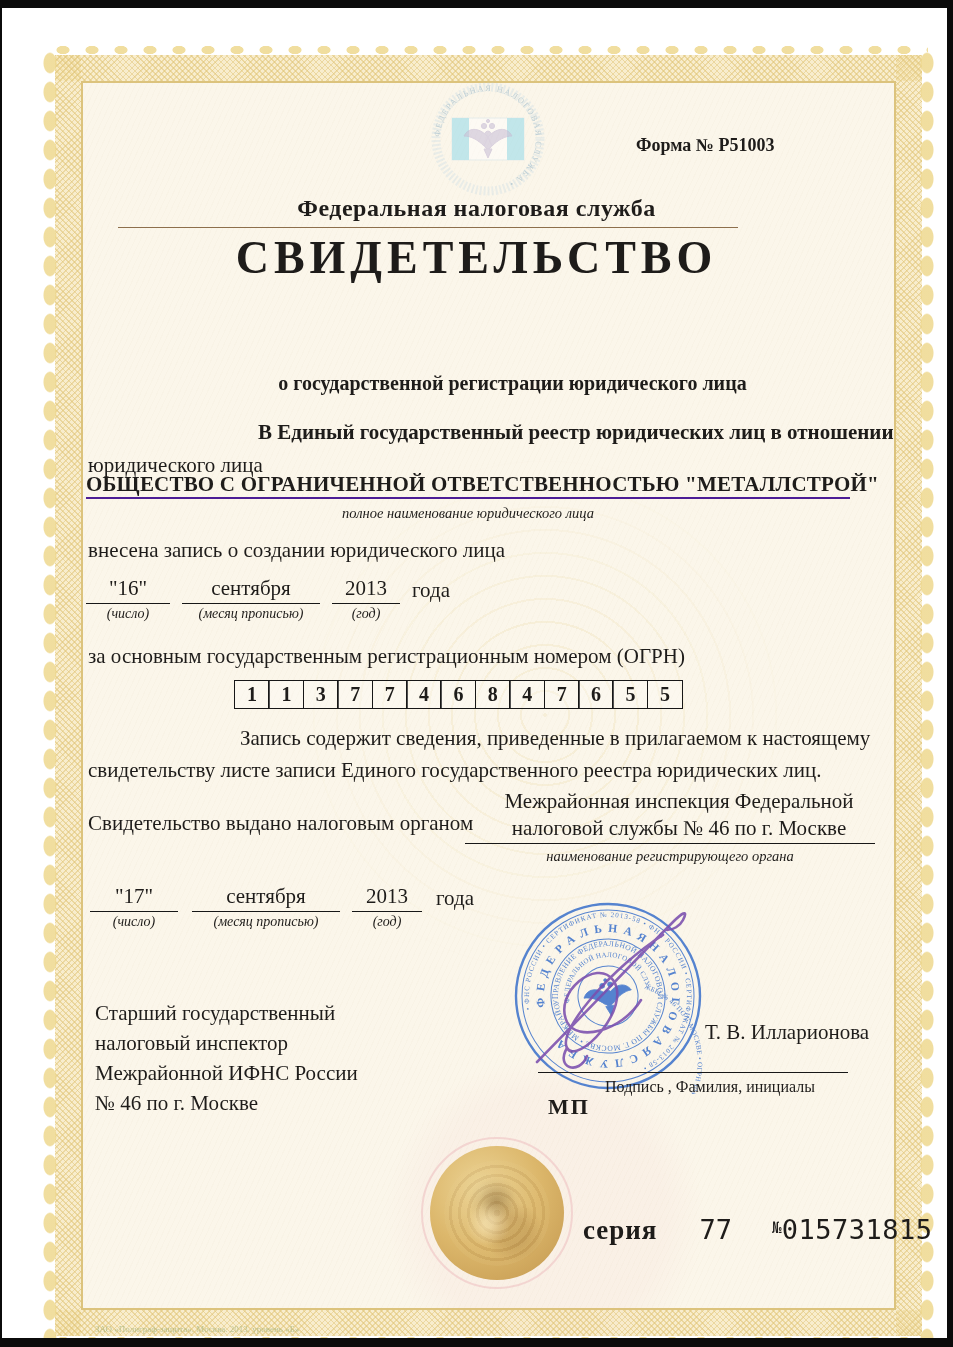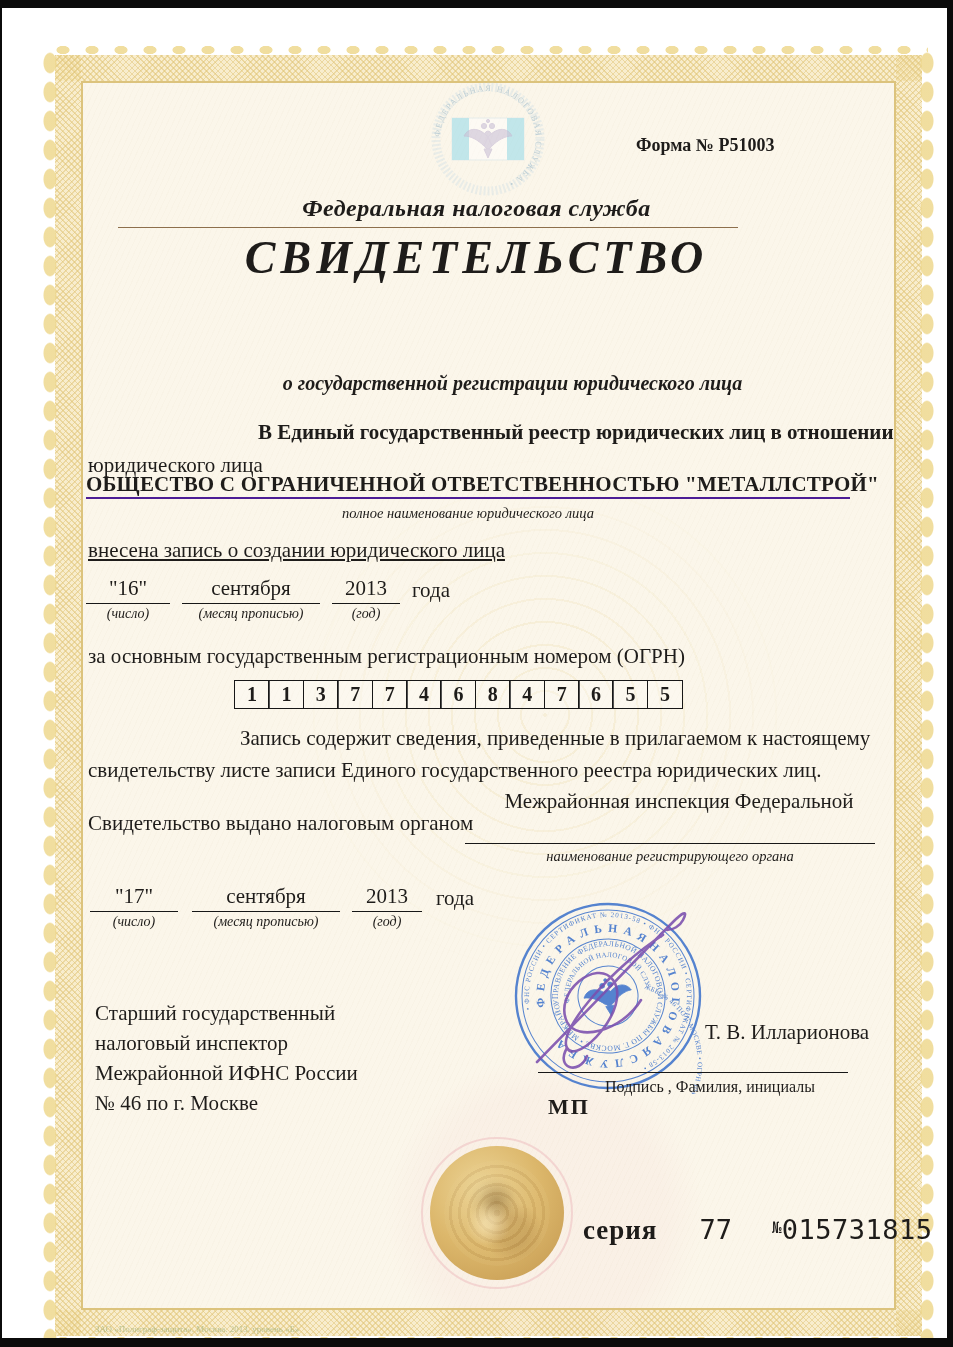--- a/index.html
+++ b/index.html
@@ -41,35 +41,35 @@
     background-size:14px 29px;background-repeat:repeat-y;}
   .bumps.v.l{left:-12px;} .bumps.v.r{right:-12px;}
   .innerline{position:absolute;inset:26px;border:2px solid rgba(213,182,98,.8);}
 
   .watermark-center{position:absolute;left:210px;top:400px;width:560px;height:520px;
     background:repeating-radial-gradient(circle at 50% 50%, rgba(231,208,140,.18) 0 2px, rgba(231,208,140,0) 2px 23px);
     -webkit-mask:radial-gradient(circle at 50% 50%, #000 25%, transparent 68%);
             mask:radial-gradient(circle at 50% 50%, #000 25%, transparent 68%);}
 
   .abs{position:absolute;white-space:nowrap;}
-  .ctr{text-align:center;font-style:italic;}
+  .ctr{text-align:center;}
   .b{font-weight:bold;}
 
   .forma{left:636px;top:135px;width:260px;font-size:18px;font-weight:bold;}
   .agency{left:0;top:195px;width:100%;font-size:24px;font-weight:bold;letter-spacing:.5px;}
   .agency-rule{left:118px;top:227px;width:620px;height:0;border-top:1px solid #8d6f4c;}
   .main-title{left:0;top:231px;width:100%;font-size:46px;font-weight:bold;letter-spacing:5px;}
   .subtitle{left:0;top:372px;width:100%;font-size:20px;font-weight:bold;padding-left:36px;}
   .intro1{left:258px;top:420px;font-size:21px;font-weight:bold;}
   .intro2{left:88px;top:453px;font-size:21px;}
   .company{left:86px;top:472px;width:764px;font-size:21px;font-weight:bold;letter-spacing:.2px;
     border-bottom:2px solid #4c1d95;text-align:center;}
   .caption-sm{font-size:14.5px;font-style:italic;}
   .company-cap{left:86px;top:505px;width:764px;}
-  .record-line{left:88px;top:538px;font-size:21px;text-decoration:underline;}
+  .record-line{left:88px;top:538px;font-size:21px;}
 
   .dfield{position:absolute;text-align:center;}
   .dfield .val{font-size:21px;padding:0 6px 2px 6px;border-bottom:1.5px solid #171717;display:block;}
   .dfield .lbl{font-size:14px;font-style:italic;display:block;padding-top:2px;}
   .goda{font-size:21px;}
 
   .ogrn-line{left:88px;top:644px;font-size:21px;}
   .ogrn-row{position:absolute;left:234px;top:680px;display:flex;}
   .ogrn-box{width:34px;height:27px;border:1.6px solid #171717;margin-left:-1.6px;
     display:flex;align-items:center;justify-content:center;
@@ -204,20 +204,21 @@
     <span class="ogrn-box">5</span>
     <span class="ogrn-box">5</span>
   </div>
 
   <div class="abs note1">Запись содержит сведения, приведенные в прилагаемом к настоящему</div>
   <div class="abs note2">свидетельству листе записи Единого государственного реестра юридических лиц.</div>
 
   <div class="abs issued-label">Свидетельство выдано налоговым органом</div>
   <div class="abs authority">
     <div>Межрайонная инспекция Федеральной</div>
+    <div>налоговой службы № 46 по г. Москве</div>
   </div>
   <div class="abs authority-rule"></div>
   <div class="abs authority-cap caption-sm ctr">наименование регистрирующего органа</div>
 
   <div class="dfield" style="left:90px;top:884px;min-width:88px;">
     <span class="val">"17"</span>
     <span class="lbl">(число)</span>
   </div>
   <div class="dfield" style="left:192px;top:884px;min-width:148px;">
     <span class="val">сентября</span>

